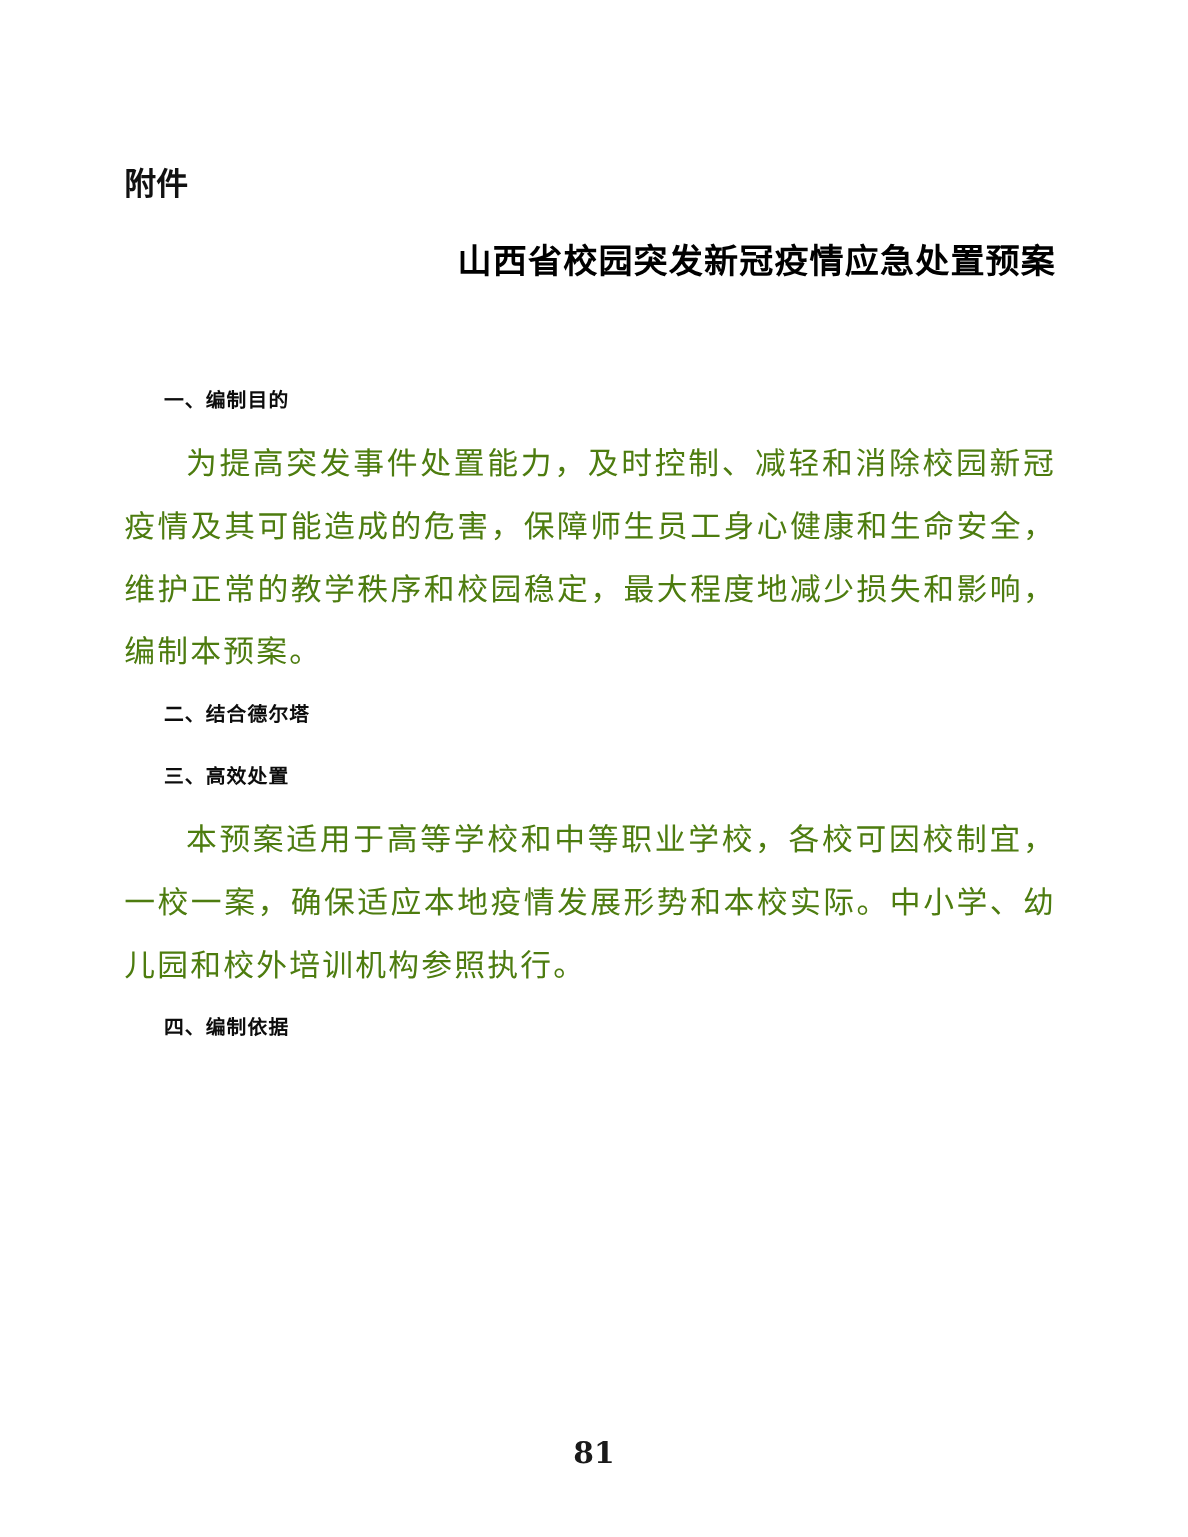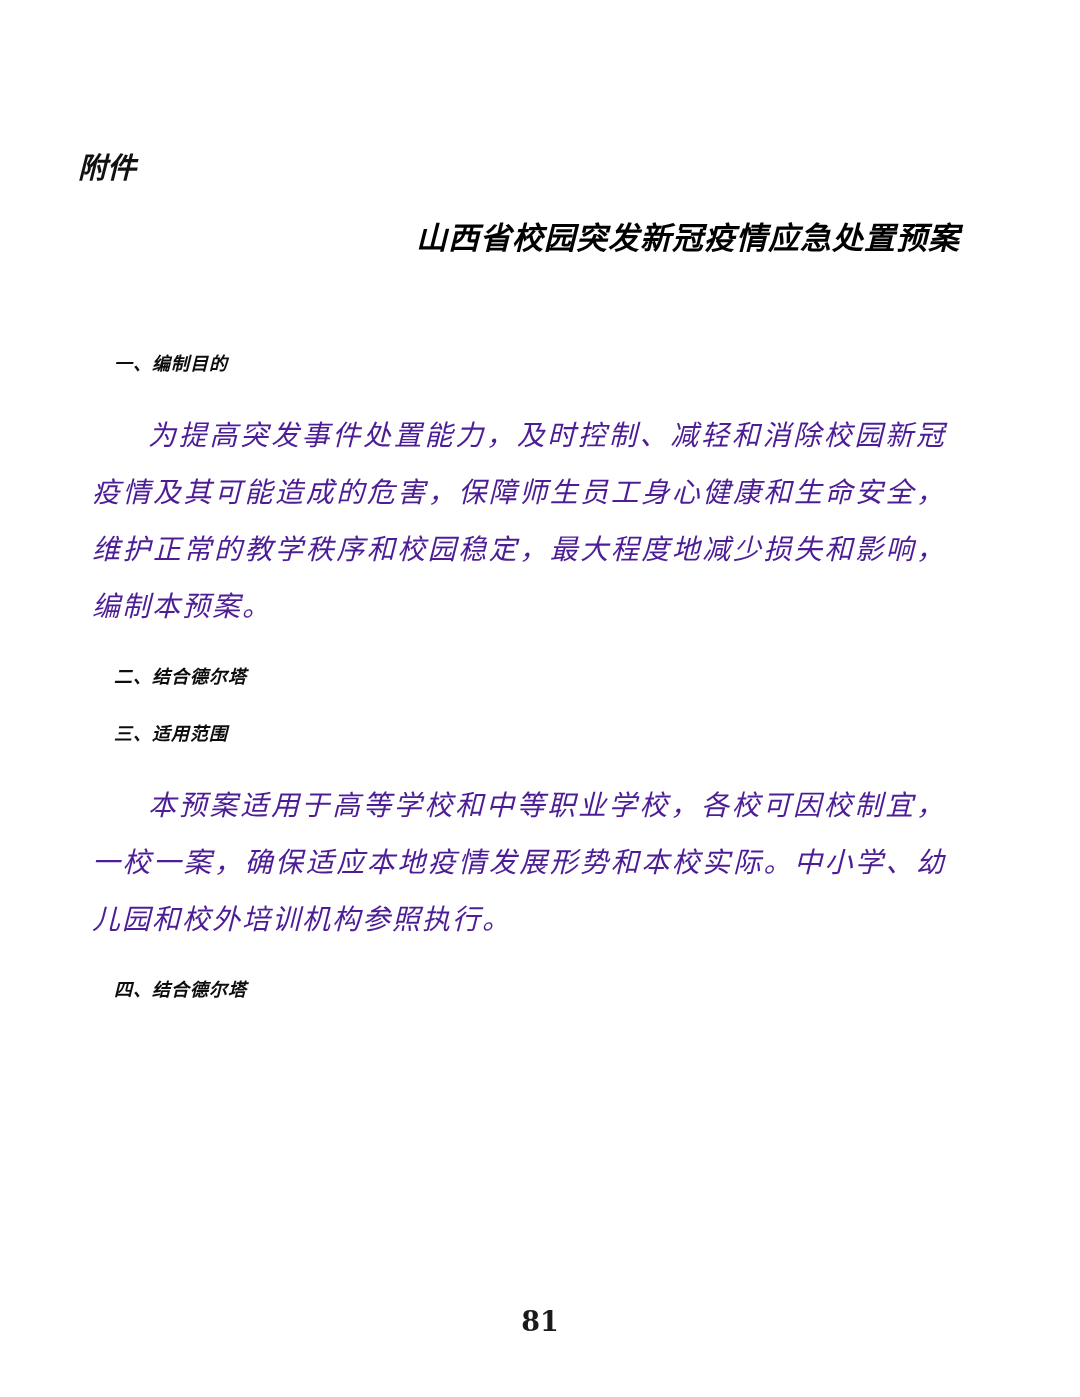--- a/index.html
+++ b/index.html
@@ -10,22 +10,21 @@
   .page {
     position: relative;
     width: 1080px;
     height: 1397px;
     background: #ffffff;
     overflow: hidden;
     font-family: "DejaVu Serif", "Liberation Serif", serif;
     color: #1a1a1a;
   }
   .content {
-    padding: 148px 120px 0 78px;
-    font-style: italic;
+    padding: 148px 120px 0 113px;
   }
   .attachment-label {
     font-family: "Liberation Sans", "DejaVu Sans", sans-serif;
     font-weight: 600;
     font-size: 29px;
     line-height: 40px;
     color: #111;
   }
   .doc-title {
     margin-top: 28px;
@@ -48,24 +47,24 @@
     font-family: "Liberation Sans", "DejaVu Sans", sans-serif;
     font-weight: 700;
     font-size: 18px;
     line-height: 57px;
     letter-spacing: 1px;
     text-indent: 2em;
     color: #0d0d0d;
     margin: 0;
   }
   .para {
-    margin: 14px;
+    margin: 0;
     text-indent: 2em;
     text-align: justify;
-    color: #4c1d95;
+    color: #4d7c0f;
   }
   .page-number {
     position: absolute;
     bottom: 60px;
     left: 0;
     width: 100%;
     text-align: center;
     font-family: "DejaVu Serif", "Liberation Serif", serif;
     font-size: 27px;
     color: #1a1a1a;
@@ -82,22 +81,22 @@
 
     <h1 class="doc-title">山西省校园突发新冠疫情应急处置预案</h1>
 
     <div class="doc-body">
 
       <h2 class="section-heading">一、编制目的</h2>
       <p class="para">为提高突发事件处置能力，及时控制、减轻和消除校园新冠疫情及其可能造成的危害，保障师生员工身心健康和生命安全，维护正常的教学秩序和校园稳定，最大程度地减少损失和影响，编制本预案。</p>
 
       <h2 class="section-heading">二、结合德尔塔</h2>
 
-      <h2 class="section-heading">三、适用范围</h2>
+      <h2 class="section-heading">三、高效处置</h2>
       <p class="para">本预案适用于高等学校和中等职业学校，各校可因校制宜，一校一案，确保适应本地疫情发展形势和本校实际。中小学、幼儿园和校外培训机构参照执行。</p>
 
-      <h2 class="section-heading">四、结合德尔塔</h2>
+      <h2 class="section-heading">四、编制依据</h2>
 
     </div>
   </div>
 
   <div class="page-number">81</div>
 </div>
 
 </body></html>

